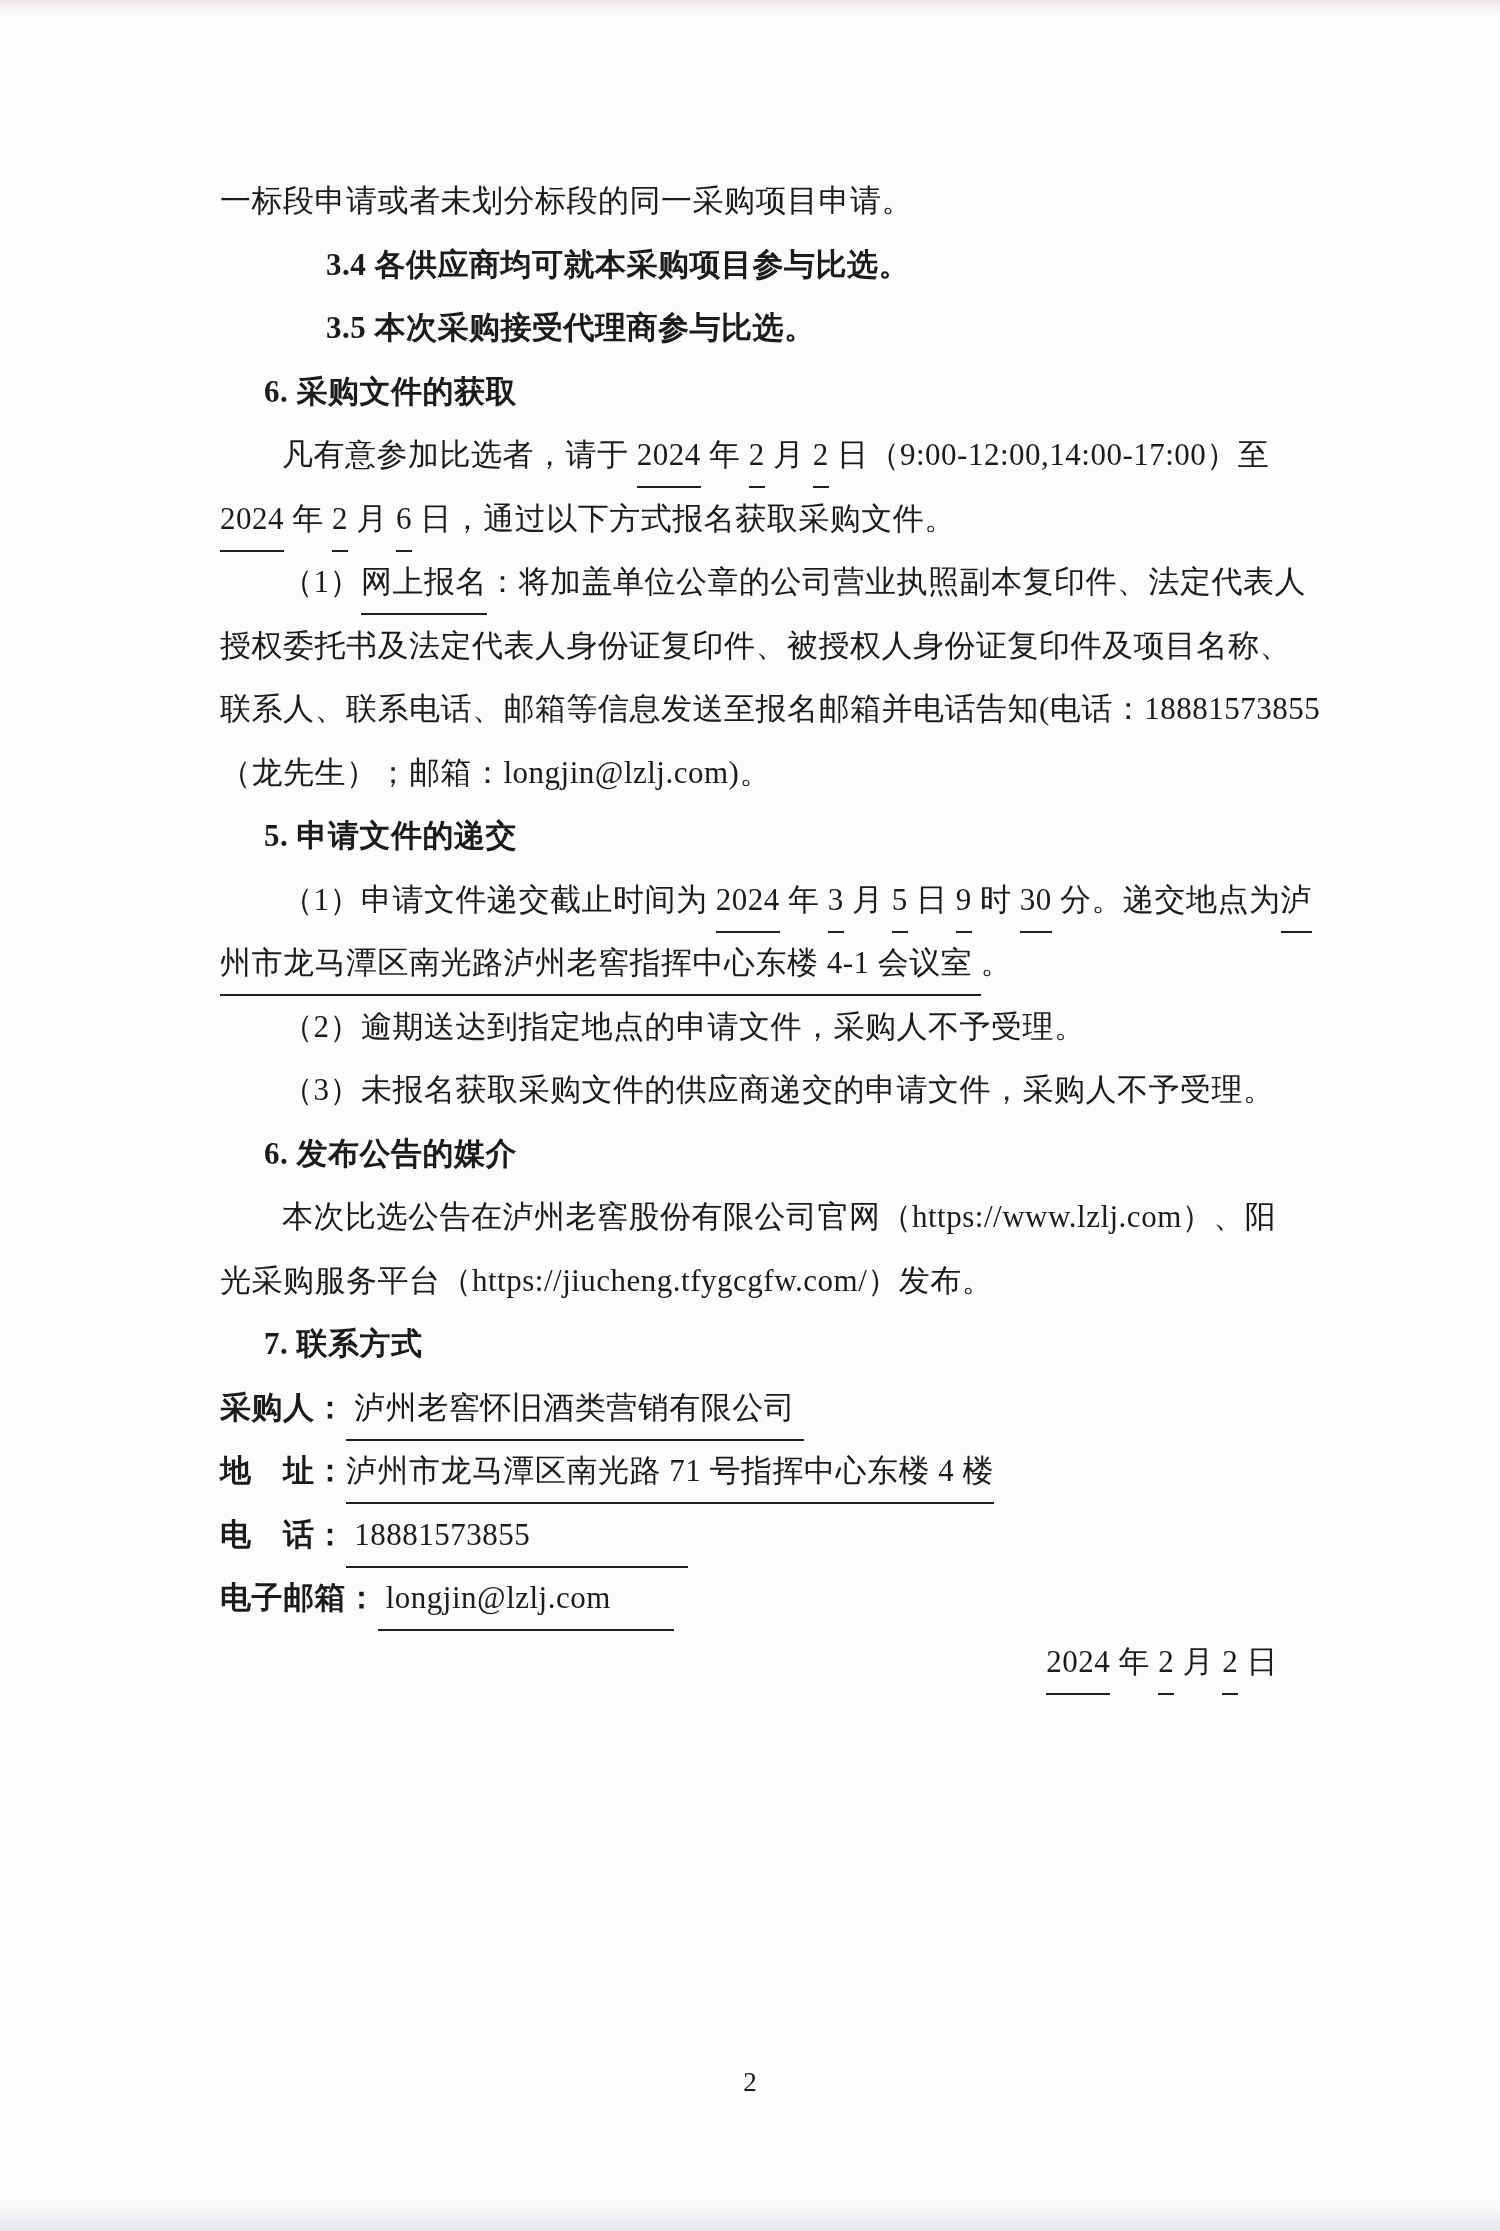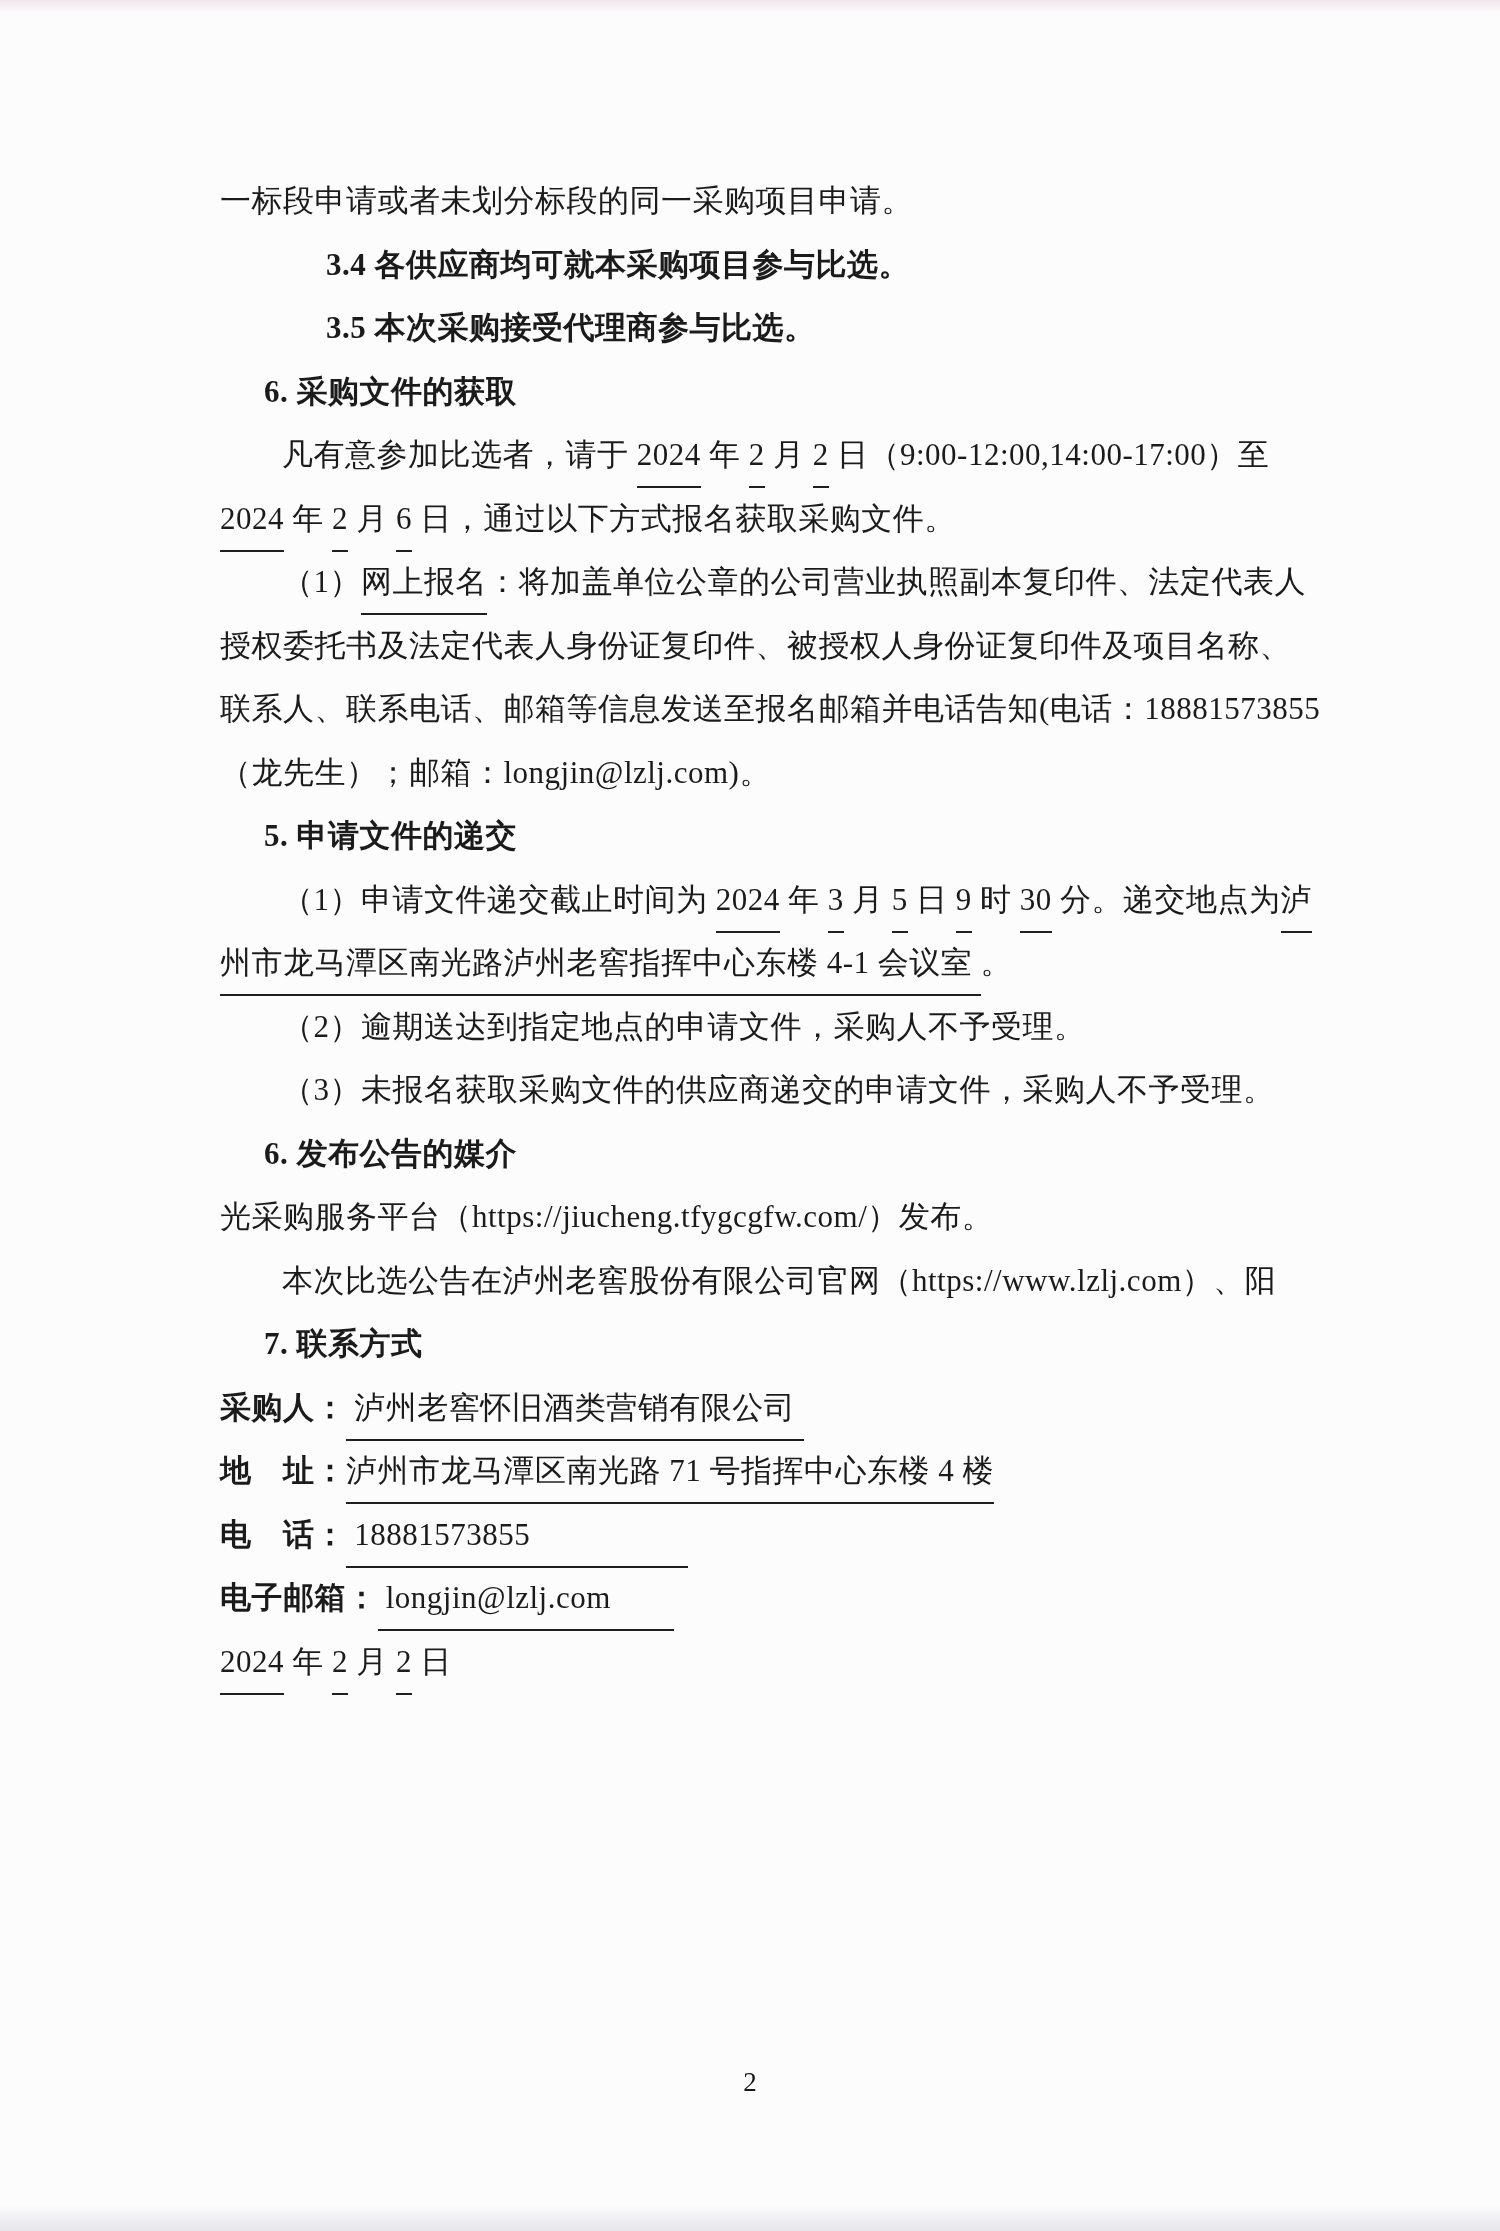--- a/index.html
+++ b/index.html
@@ -32,21 +32,21 @@
   }
   .line {
     height: 63.5px;
     line-height: 63.5px;
     font-size: 31px;
     white-space: pre;
     letter-spacing: 0.5px;
   }
   .line.indent { padding-left: 62px; }
   .line.bold { font-weight: bold; margin-left: 44px; }
-  .line.right { text-align: left; padding-right: 4px; }
+  .line.right { text-align: right; padding-right: 4px; }
   .u { border-bottom: 2.5px solid #1f1f1f; padding-bottom: 14px; }
   .b { font-weight: bold; }
   .page-number {
     position: absolute;
     top: 2062px;
     left: 0; right: 0;
     text-align: center;
     font-size: 27px;
     line-height: 40px;
     font-family: "Liberation Serif", "DejaVu Serif", serif;
@@ -68,22 +68,22 @@
       <div class="line indent"><span>（1）</span><span class="u">网上报名</span><span>：将加盖单位公章的公司营业执照副本复印件、法定代表人</span></div>
       <div class="line"><span>授权委托书及法定代表人身份证复印件、被授权人身份证复印件及项目名称、</span></div>
       <div class="line"><span>联系人、联系电话、邮箱等信息发送至报名邮箱并电话告知(电话：18881573855</span></div>
       <div class="line"><span>（龙先生）；邮箱：longjin@lzlj.com)。</span></div>
       <div class="line bold"><span>5. 申请文件的递交</span></div>
       <div class="line indent"><span>（1）申请文件递交截止时间为 </span><span class="u">2024</span><span> 年 </span><span class="u">3</span><span> 月 </span><span class="u">5</span><span> 日 </span><span class="u">9</span><span> 时 </span><span class="u">30</span><span> 分。递交地点为</span><span class="u">泸</span></div>
       <div class="line"><span class="u">州市龙马潭区南光路泸州老窖指挥中心东楼 4-1 会议室 </span><span>。</span></div>
       <div class="line indent"><span>（2）逾期送达到指定地点的申请文件，采购人不予受理。</span></div>
       <div class="line indent"><span>（3）未报名获取采购文件的供应商递交的申请文件，采购人不予受理。</span></div>
       <div class="line bold"><span>6. 发布公告的媒介</span></div>
+      <div class="line indent"><span>本次比选公告在泸州老窖股份有限公司官网（https://www.lzlj.com）、阳</span></div>
       <div class="line"><span>光采购服务平台（https://jiucheng.tfygcgfw.com/）发布。</span></div>
-      <div class="line indent"><span>本次比选公告在泸州老窖股份有限公司官网（https://www.lzlj.com）、阳</span></div>
       <div class="line bold"><span>7. 联系方式</span></div>
       <div class="line"><span class="b">采购人：</span><span class="u"> 泸州老窖怀旧酒类营销有限公司 </span></div>
       <div class="line"><span class="b">地　址：</span><span class="u">泸州市龙马潭区南光路 71 号指挥中心东楼 4 楼</span></div>
       <div class="line"><span class="b">电　话：</span><span class="u"> 18881573855　　　　　</span></div>
       <div class="line"><span class="b">电子邮箱：</span><span class="u"> longjin@lzlj.com　　</span></div>
       <div class="line right"><span class="u">2024</span><span> 年 </span><span class="u">2</span><span> 月 </span><span class="u">2</span><span> 日</span></div>
     </div>
   <div class="page-number">2</div>
   <div class="edge-bottom"></div>
 </div>

